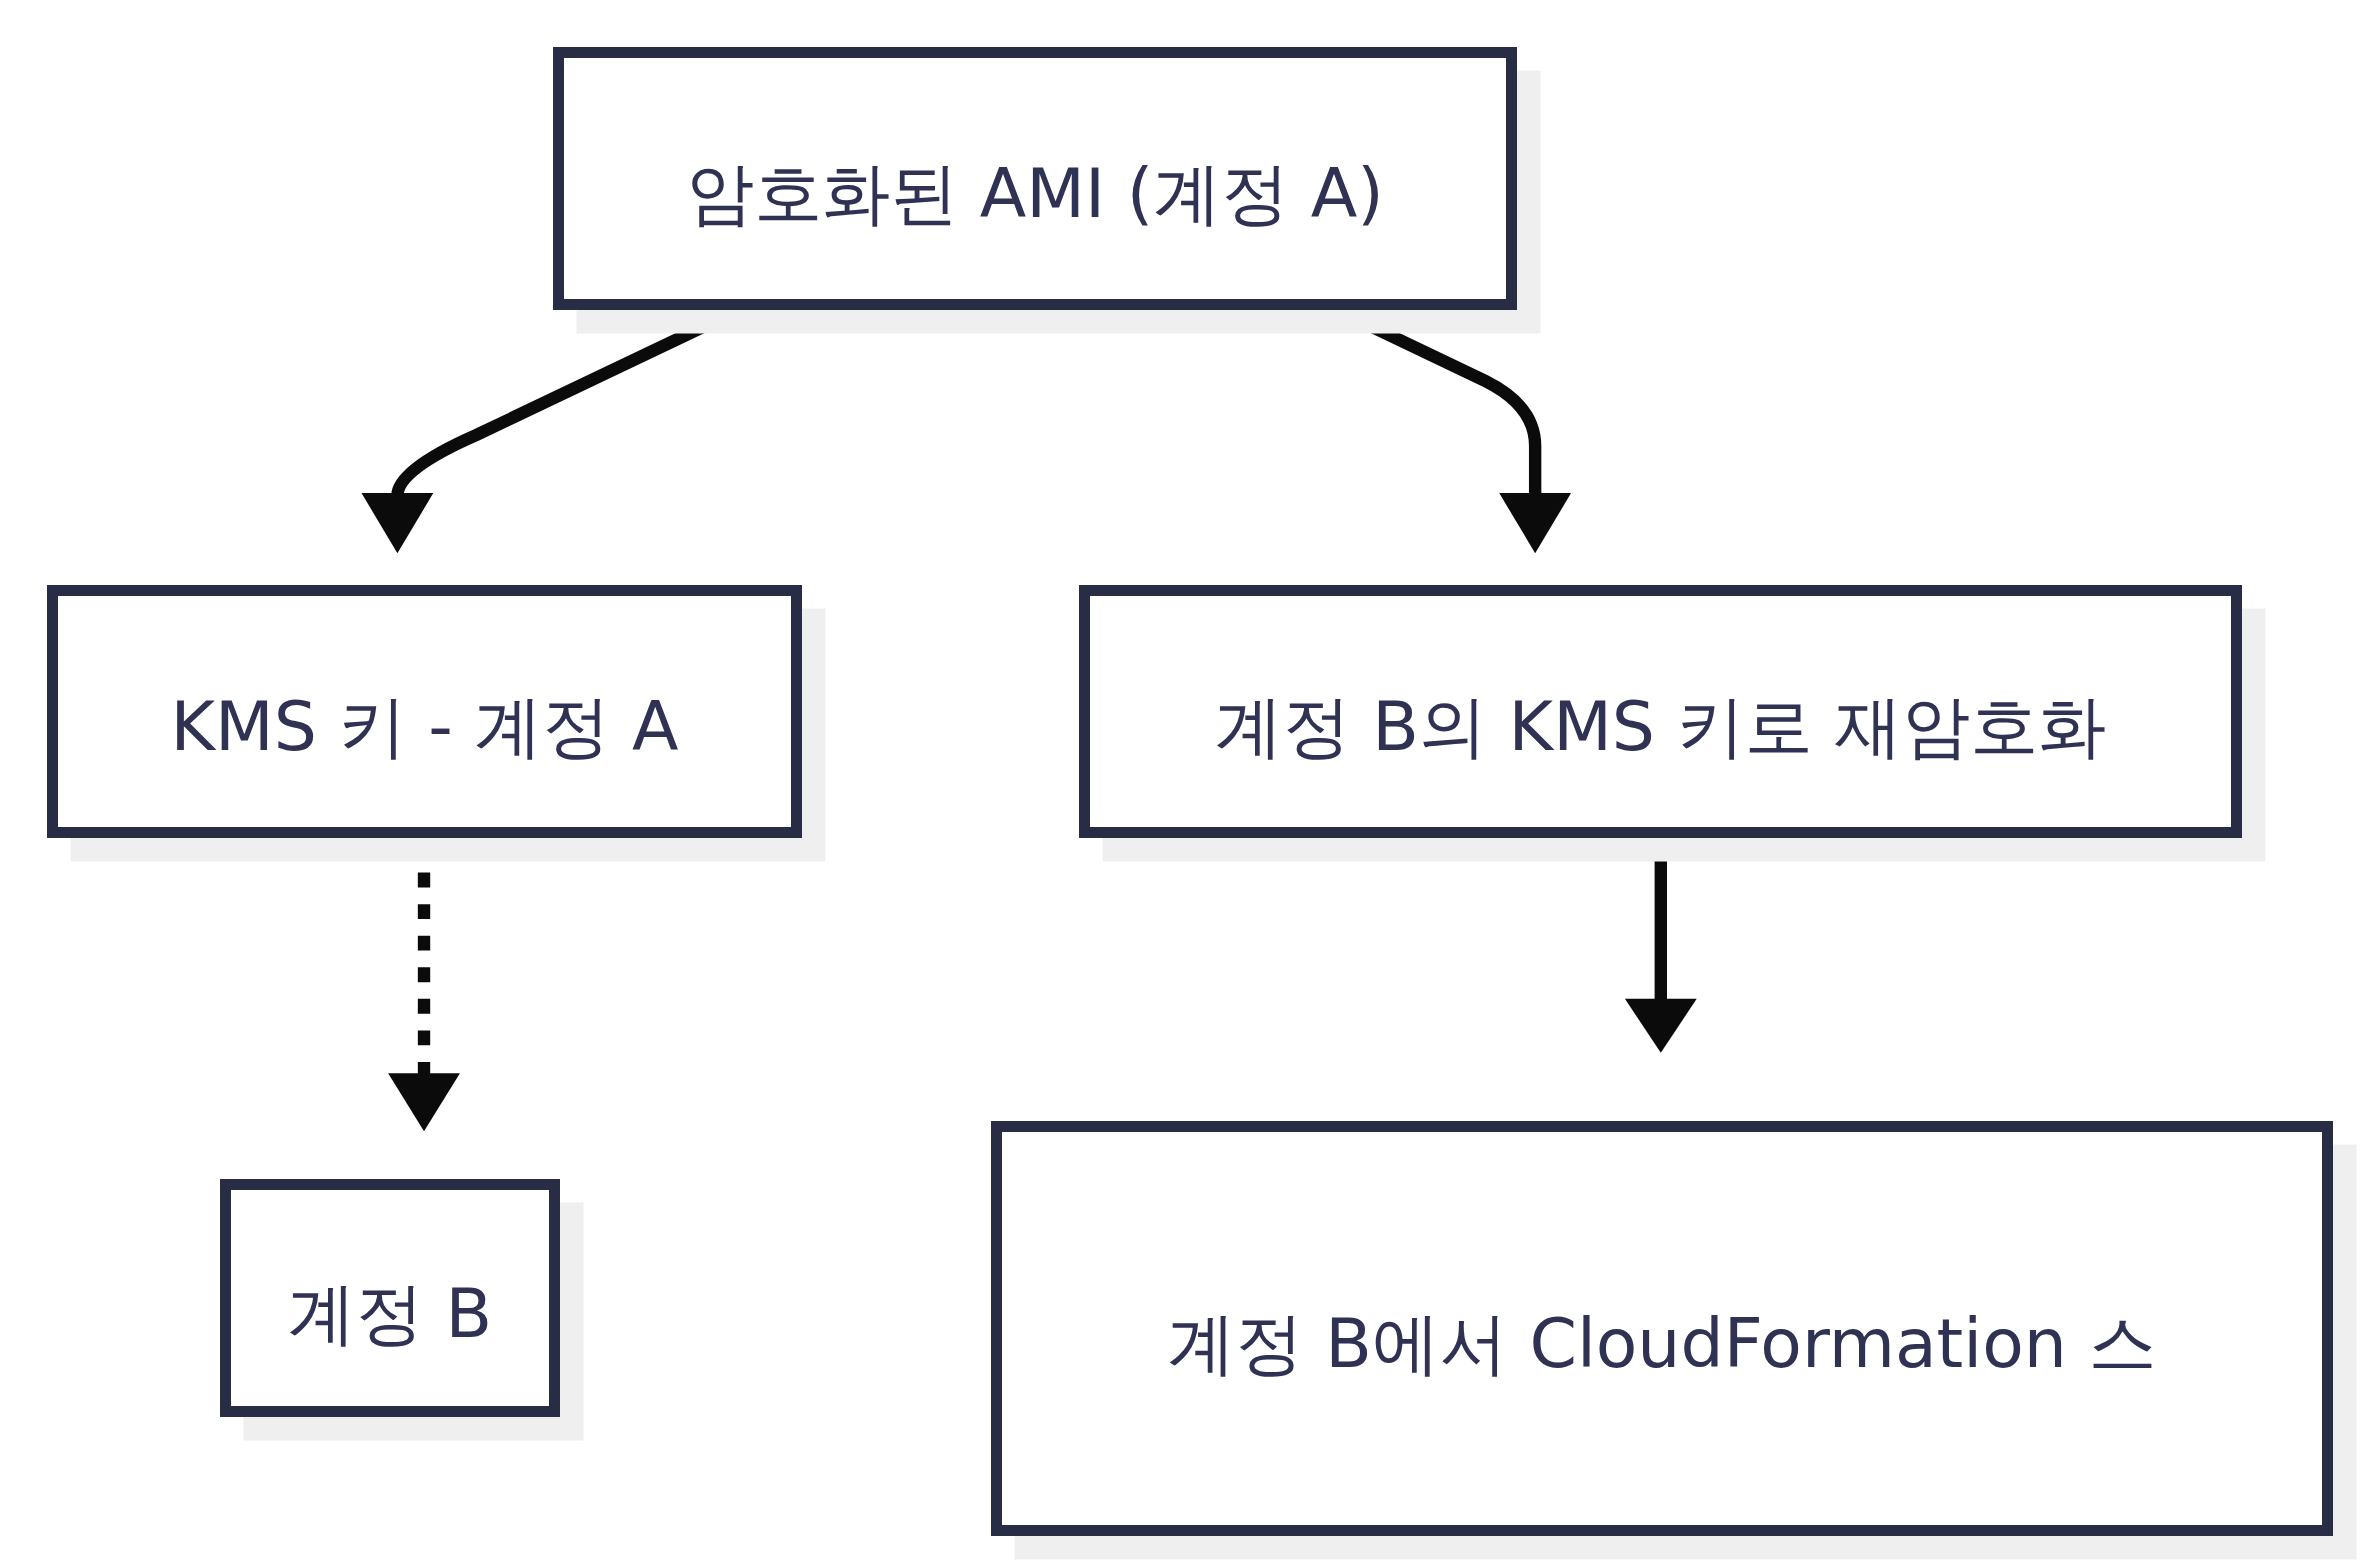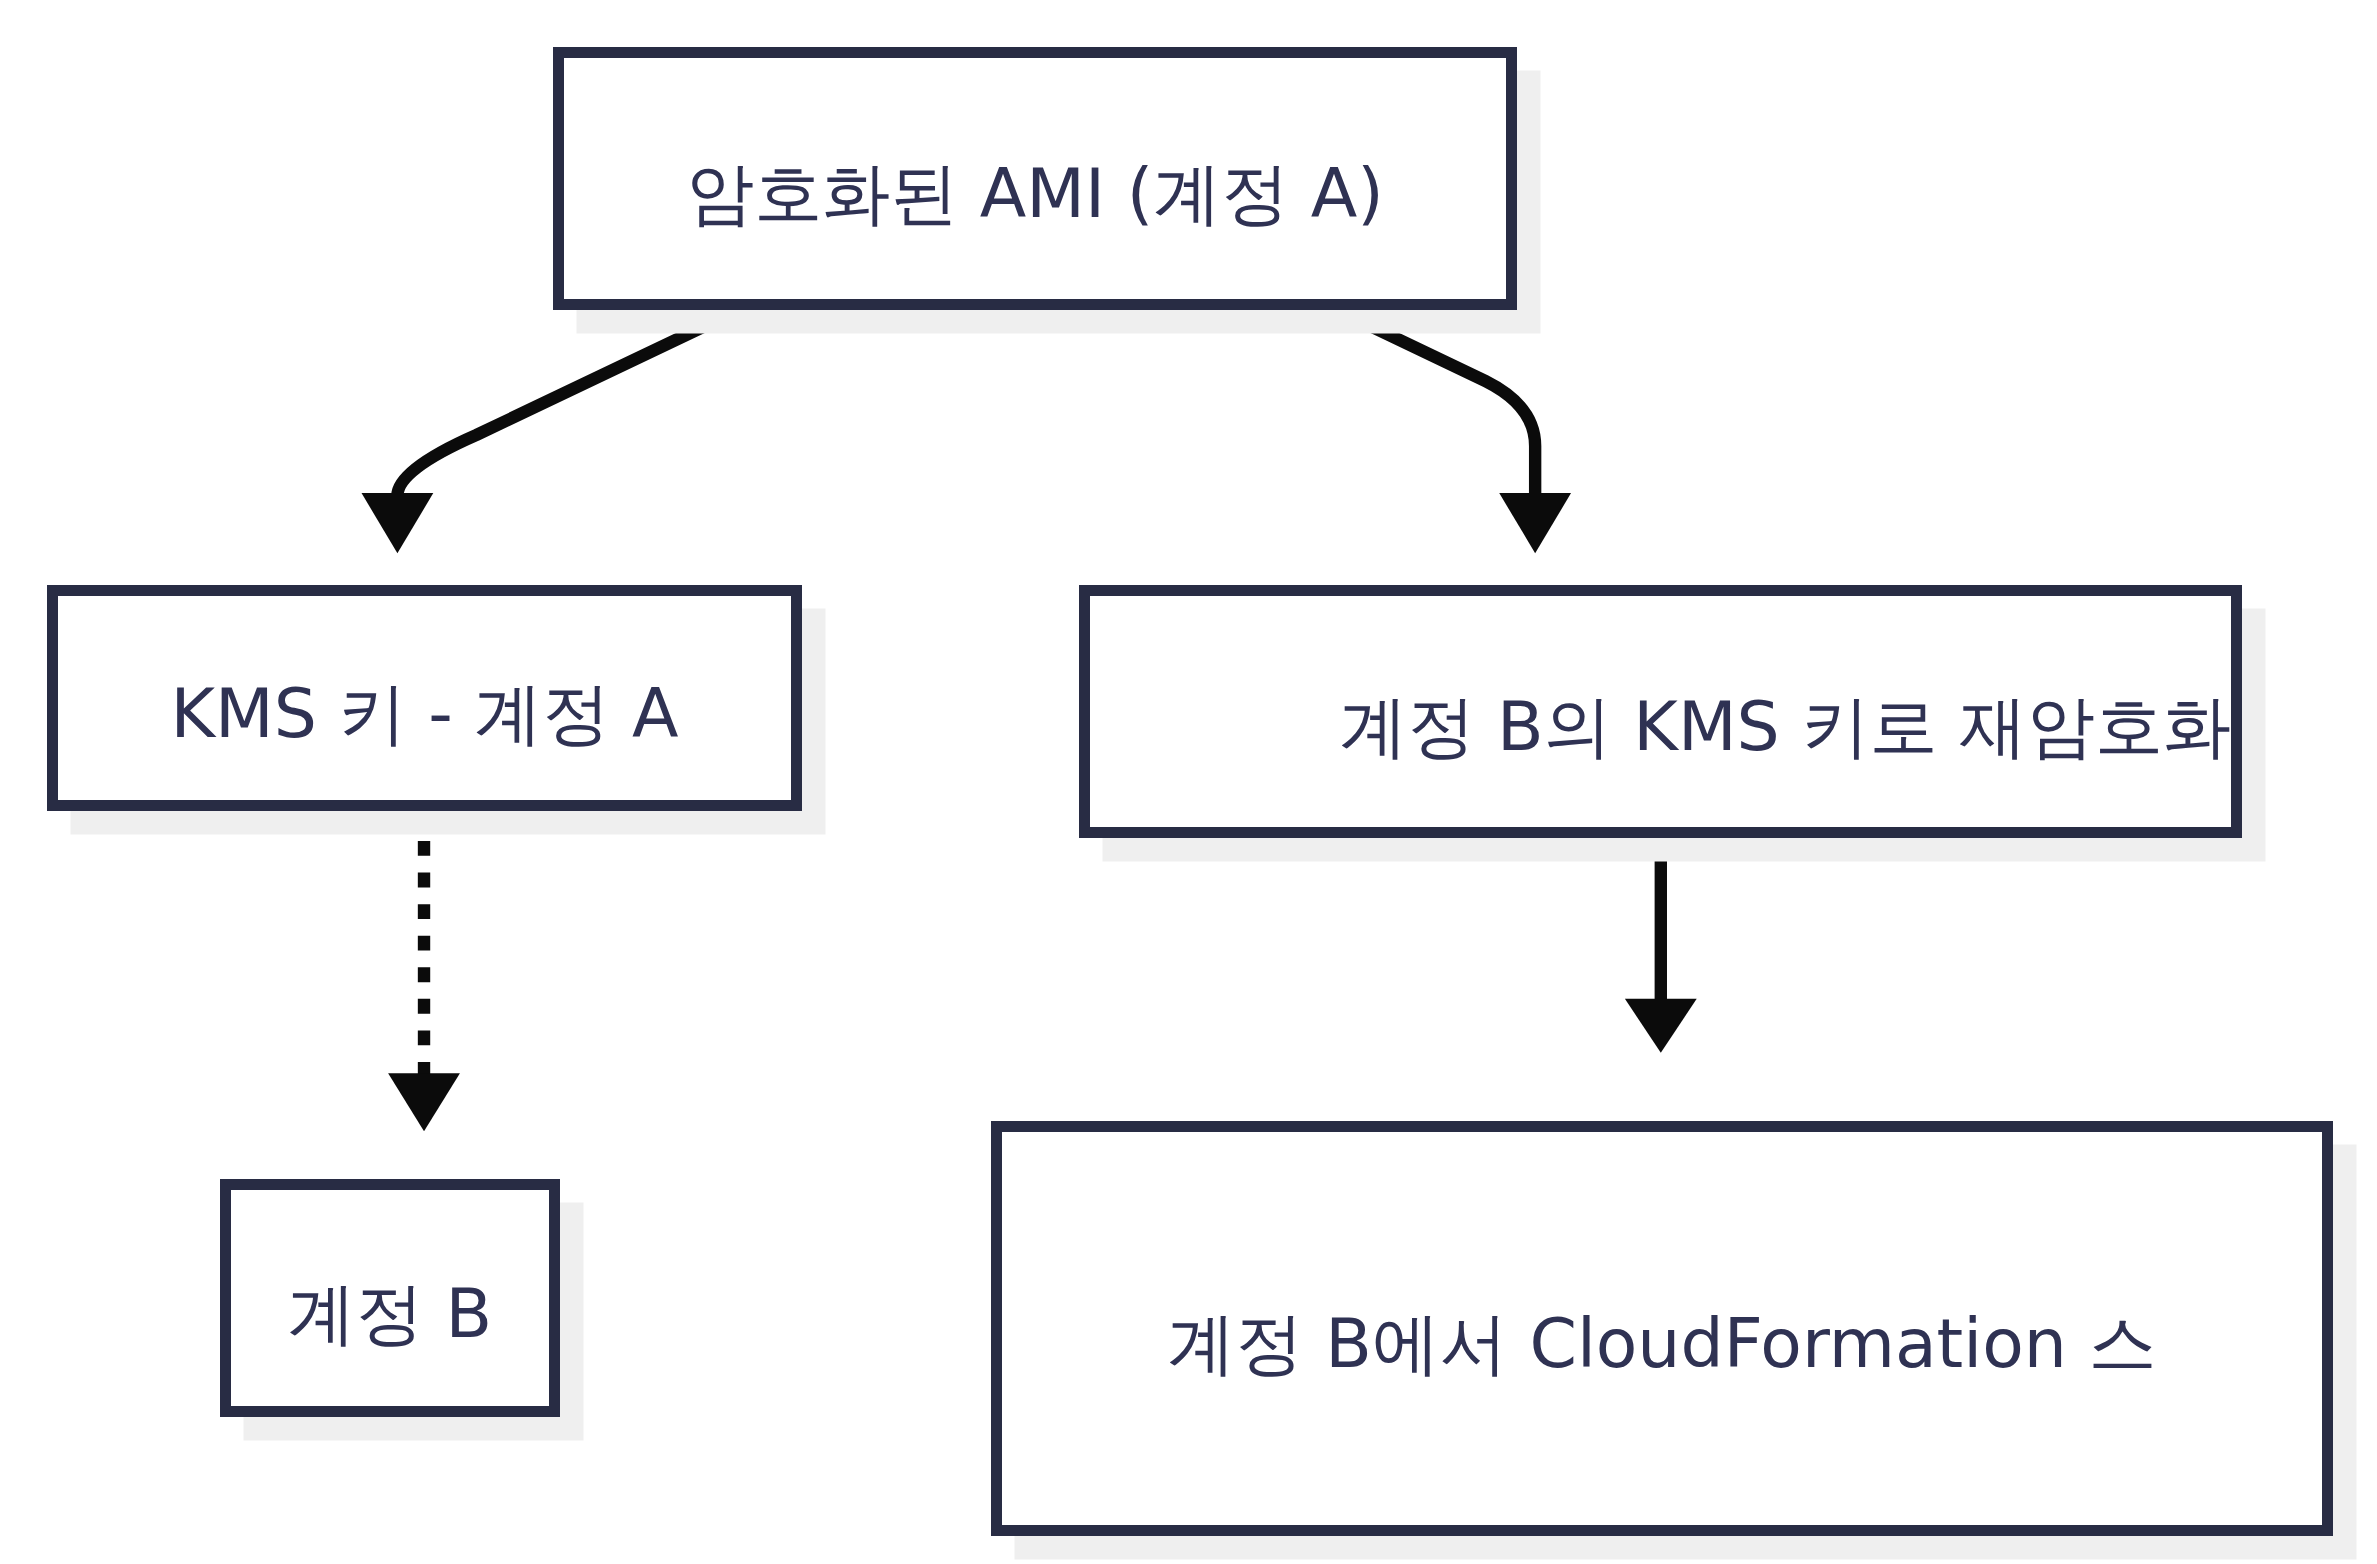--- a/index.html
+++ b/index.html
@@ -51,22 +51,22 @@
     text-align:center;
     color:var(--text);
     font-size:68px;
     font-weight:500;
     line-height:1.3;
     z-index:1;
     white-space:nowrap;
   }
   .node .line{display:block;margin-top:32px;}
   #node-encrypted-ami   {left:553px;  top:47px;   width:964px; height:263px;}
-  #node-kms-key-a       {left:47px;   top:585px;  width:755px; height:226px;}
-  #node-reencrypt-b     {left:1079px; top:585px;  width:1163px; height:253px;align-items:flex-end;}
+  #node-kms-key-a       {left:47px;   top:585px;  width:755px; height:253px;}
+  #node-reencrypt-b     {left:1079px; top:585px;  width:1163px; height:253px;}
   #node-account-b       {left:220px;  top:1179px; width:340px;  height:238px;}
   #node-cfn-success     {left:991px; top:1121px; width:1342px; height:415px;gap:48px;}
 </style>
 </head>
 <body>
 
 <div class="canvas">
 
   <svg class="edges-layer" viewBox="0 0 3840 2527" xmlns="http://www.w3.org/2000/svg">
 

